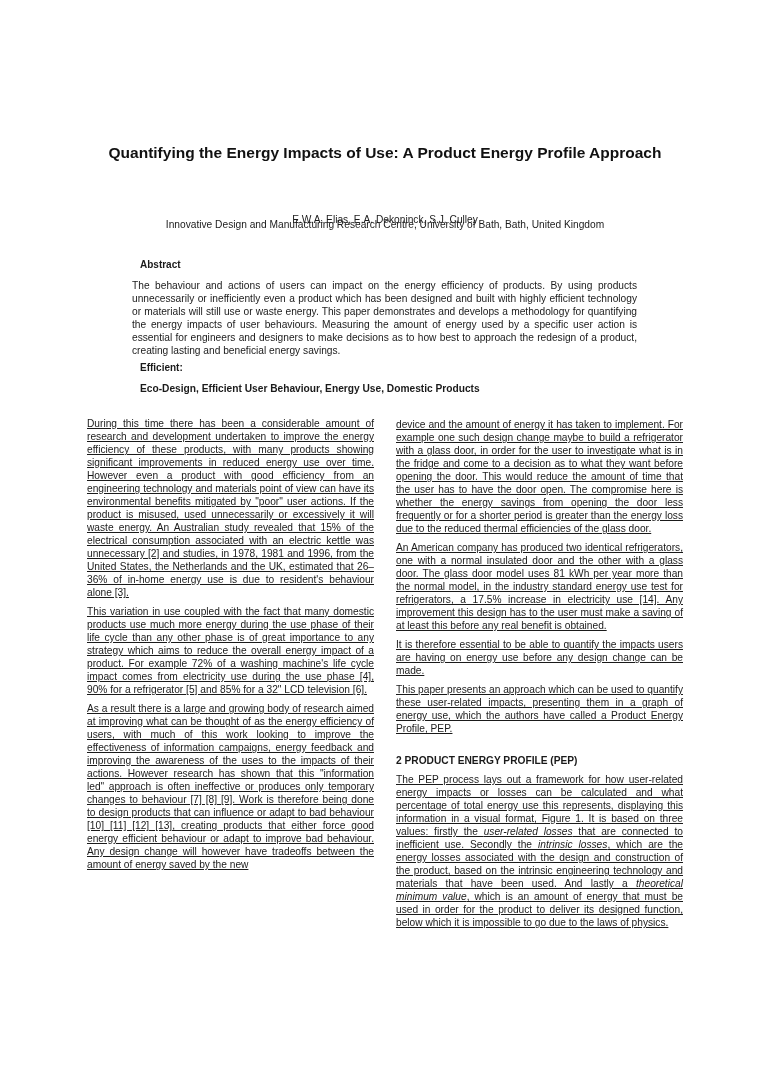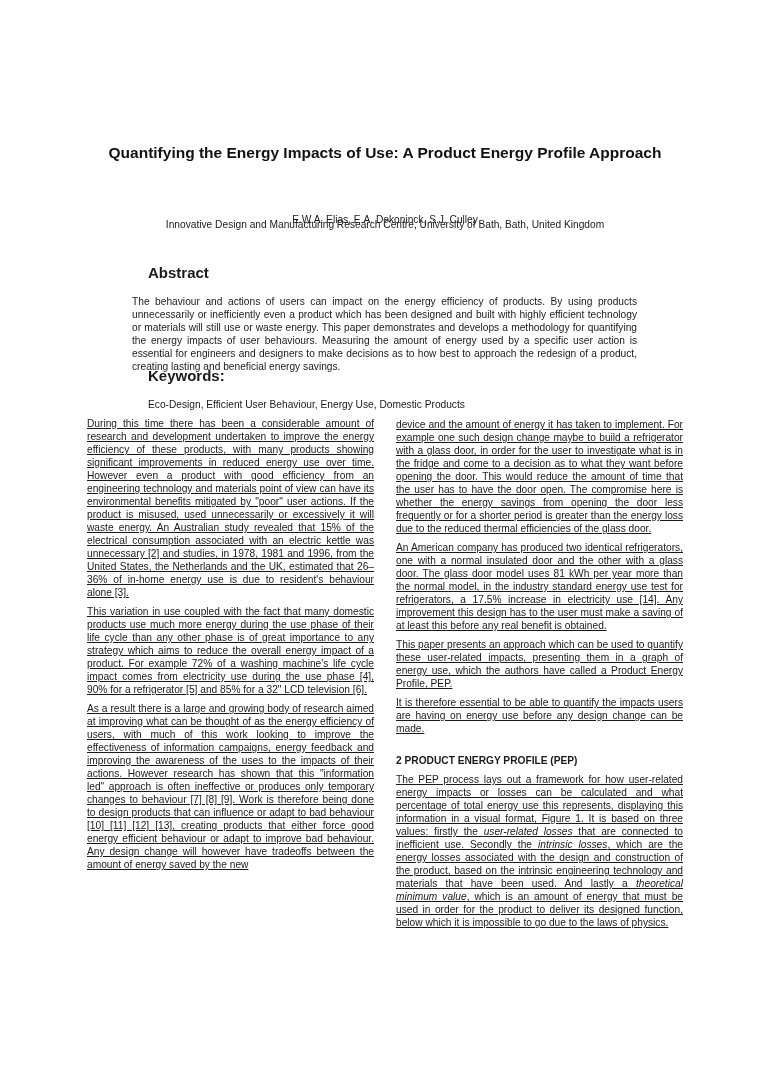--- a/index.html
+++ b/index.html
@@ -6,24 +6,24 @@
   body { width:768px; height:1086px; position:relative; overflow:hidden;
          font-family:"Liberation Sans", sans-serif; color:#1a1a1a; }
   .page { position:absolute; left:0; top:0; width:612px; height:1086px; background:#fff; }
   .title { position:absolute; left:100px; width:570px; top:143px; text-align:center;
            font-weight:bold; font-size:15.5px; line-height:19px; color:#111; }
   .authors { position:absolute; left:100px; width:570px; top:213px; text-align:center;
              font-size:10.2px; line-height:13px; }
   .affil { position:absolute; left:80px; width:610px; top:218px; text-align:center;
            font-size:10.2px; line-height:13px; }
   .abstract { position:absolute; left:132px; width:505px; top:250px; font-size:10.2px; line-height:13.1px; }
-  .abstract h4, .keywords h4 { margin:16px; font-size:15px; font-weight:bold; line-height:13px; }
+  .abstract h4, .keywords h4 { margin:8px; font-size:10px; font-weight:bold; line-height:13px; }
   .abstract p { margin:0; text-align:justify; }
   .keywords { position:absolute; left:132px; width:505px; top:353px; font-size:10.2px; line-height:13px; }
-  .keywords p { margin:16px; }
+  .keywords p { margin:8px;font-weight:bold; }
   .col { position:absolute; top:417px; width:287px; font-size:10.2px; line-height:13px; }
   .col.left { left:87px; }
   .col.right { left:396px; top:418px; }
   .col p { margin:0 0 6px 0; text-align:justify;text-decoration:underline; }
   .col h3 { margin:0 0 6px 0; font-size:10.2px; font-weight:bold; line-height:13px; }
   .col h3.sec2 { margin-top:19px; }
   em { font-style:italic; }
 </style>
 </head>
 <body>
@@ -32,31 +32,31 @@
   <div class="title">Quantifying the Energy Impacts of Use: A Product Energy Profile Approach</div>
   <div class="authors">E.W.A. Elias, E.A. Dekoninck, S.J. Culley</div>
   <div class="affil">Innovative Design and Manufacturing Research Centre, University of Bath, Bath, United Kingdom</div>
 
   <div class="abstract">
     <h4>Abstract</h4>
     <p>The behaviour and actions of users can impact on the energy efficiency of products. By using products unnecessarily or inefficiently even a product which has been designed and built with highly efficient technology or materials will still use or waste energy. This paper demonstrates and develops a methodology for quantifying the energy impacts of user behaviours. Measuring the amount of energy used by a specific user action is essential for engineers and designers to make decisions as to how best to approach the redesign of a product, creating lasting and beneficial energy savings.</p>
   </div>
 
   <div class="keywords">
-    <h4>Keywords:</h4>
+    <h4>Efficient:</h4>
     <p>Eco-Design, Efficient User Behaviour, Energy Use, Domestic Products</p>
   </div>
 
   <div class="col left">
     <p>During this time there has been a considerable amount of research and development undertaken to improve the energy efficiency of these products, with many products showing significant improvements in reduced energy use over time. However even a product with good efficiency from an engineering technology and materials point of view can have its environmental benefits mitigated by "poor" user actions. If the product is misused, used unnecessarily or excessively it will waste energy. An Australian study revealed that 15% of the electrical consumption associated with an electric kettle was unnecessary [2] and studies, in 1978, 1981 and 1996, from the United States, the Netherlands and the UK, estimated that 26–36% of in-home energy use is due to resident's behaviour alone [3].</p>
     <p>This variation in use coupled with the fact that many domestic products use much more energy during the use phase of their life cycle than any other phase is of great importance to any strategy which aims to reduce the overall energy impact of a product. For example 72% of a washing machine's life cycle impact comes from electricity use during the use phase [4], 90% for a refrigerator [5] and 85% for a 32" LCD television [6].</p>
     <p>As a result there is a large and growing body of research aimed at improving what can be thought of as the energy efficiency of users, with much of this work looking to improve the effectiveness of information campaigns, energy feedback and improving the awareness of the uses to the impacts of their actions. However research has shown that this "information led" approach is often ineffective or produces only temporary changes to behaviour [7] [8] [9]. Work is therefore being done to design products that can influence or adapt to bad behaviour [10] [11] [12] [13], creating products that either force good energy efficient behaviour or adapt to improve bad behaviour. Any design change will however have tradeoffs between the amount of energy saved by the new</p>
   </div>
 
   <div class="col right">
     <p>device and the amount of energy it has taken to implement. For example one such design change maybe to build a refrigerator with a glass door, in order for the user to investigate what is in the fridge and come to a decision as to what they want before opening the door. This would reduce the amount of time that the user has to have the door open. The compromise here is whether the energy savings from opening the door less frequently or for a shorter period is greater than the energy loss due to the reduced thermal efficiencies of the glass door.</p>
     <p>An American company has produced two identical refrigerators, one with a normal insulated door and the other with a glass door. The glass door model uses 81 kWh per year more than the normal model, in the industry standard energy use test for refrigerators, a 17.5% increase in electricity use [14]. Any improvement this design has to the user must make a saving of at least this before any real benefit is obtained.</p>
+    <p>It is therefore essential to be able to quantify the impacts users are having on energy use before any design change can be made.</p>
     <p>This paper presents an approach which can be used to quantify these user-related impacts, presenting them in a graph of energy use, which the authors have called a Product Energy Profile, PEP.</p>
-    <p>It is therefore essential to be able to quantify the impacts users are having on energy use before any design change can be made.</p>
     <h3 class="sec2">2 PRODUCT ENERGY PROFILE (PEP)</h3>
     <p><span>The PEP process lays out a framework for how user-related energy impacts or losses can be calculated and what percentage of total energy use this represents, displaying this information in a visual format, Figure 1. It is based on three values: firstly the </span><em>user-related losses</em><span> that are connected to inefficient use. Secondly the </span><em>intrinsic losses</em><span>, which are the energy losses associated with the design and construction of the product, based on the intrinsic engineering technology and materials that have been used. And lastly a </span><em>theoretical minimum value</em><span>, which is an amount of energy that must be used in order for the product to deliver its designed function, below which it is impossible to go due to the laws of physics.</span></p>
   </div>
 </div>
 
 </body></html>

